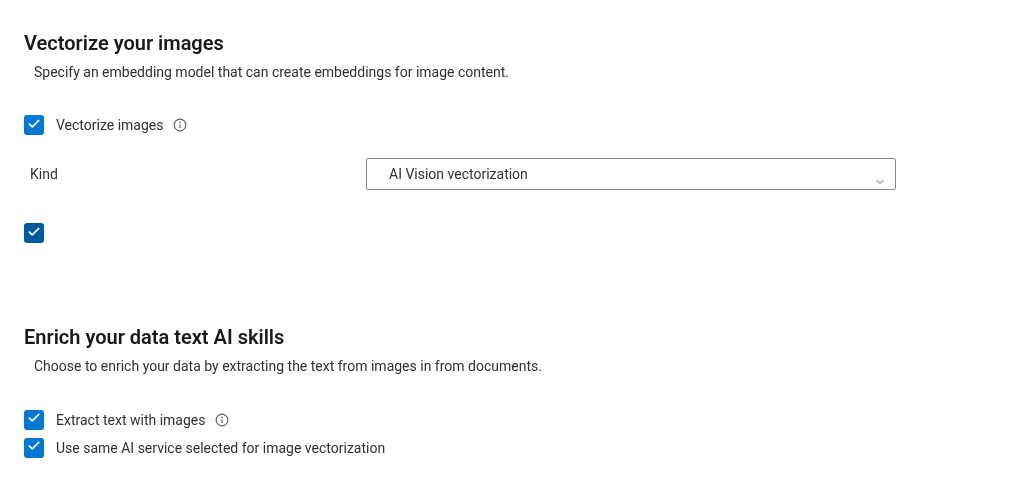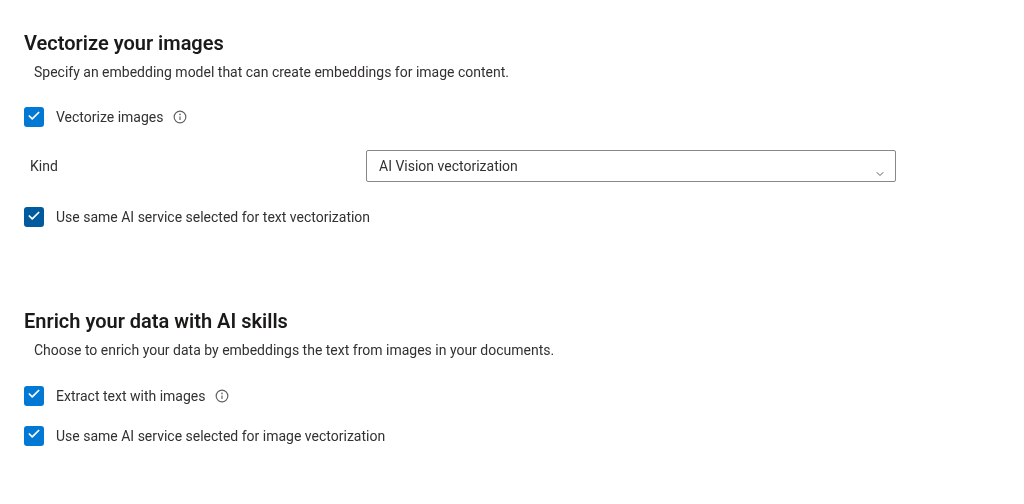--- a/index.html
+++ b/index.html
@@ -39,25 +39,25 @@
   p.section-subtitle {
     margin: 0 0 0 10px;
     font-size: 14px;
     line-height: 1.45;
     color: var(--fg-soft);
   }
 
   .row {
     display: flex;
     align-items: center;
-    margin-top: 24px;
+    margin-top: 32px;
     min-height: 22px;
   }
   .row.tight-top {
-    margin-top: 18px;
+    margin-top: 6px;
   }
 
   .chk {
     width: 20px;
     height: 20px;
     border-radius: 3px;
     display: inline-flex;
     align-items: center;
     justify-content: center;
     flex: 0 0 auto;
@@ -100,21 +100,21 @@
   }
   .select-wrap {
     flex: 1 1 auto;
     position: relative;
   }
   .select {
     width: 100%;
     height: 32px;
     border: 1px solid var(--border);
     border-radius: 2px;
-    padding: 0 36px 0 12px;
+    padding: 0 36px 0 22px;
     font-size: 14px;
     line-height: 30px;
     color: var(--fg-soft);
     background: #ffffff;
     cursor: pointer;
     user-select: none;
     display: flex;
     align-items: center;
   }
   .select .chev {
@@ -171,29 +171,28 @@
     </div>
 
     <div class="row">
       <span class="chk chk-dark">
         <span>
           <svg viewBox="0 0 24 24" fill="none" stroke="currentColor" stroke-width="3" stroke-linecap="round" stroke-linejoin="round">
               <polyline points="20 6 9 17 4 12"></polyline>
             </svg>
         </span>
       </span>
-      <span class="chk-label">Use same AI service selected for text vectorization</span>
     </div>
 
   </div>
 
   <div class="section">
 
-    <h2 class="section-title">Enrich your data with AI skills</h2>
-    <p class="section-subtitle">Choose to enrich your data by embeddings the text from images in your documents.</p>
+    <h2 class="section-title">Enrich your data text AI skills</h2>
+    <p class="section-subtitle">Choose to enrich your data by extracting the text from images in from documents.</p>
 
     <div class="row">
       <span class="chk chk-blue">
         <span>
           <svg viewBox="0 0 24 24" fill="none" stroke="currentColor" stroke-width="3" stroke-linecap="round" stroke-linejoin="round">
               <polyline points="20 6 9 17 4 12"></polyline>
             </svg>
         </span>
       </span>
       <span class="chk-label">Extract text with images</span>

